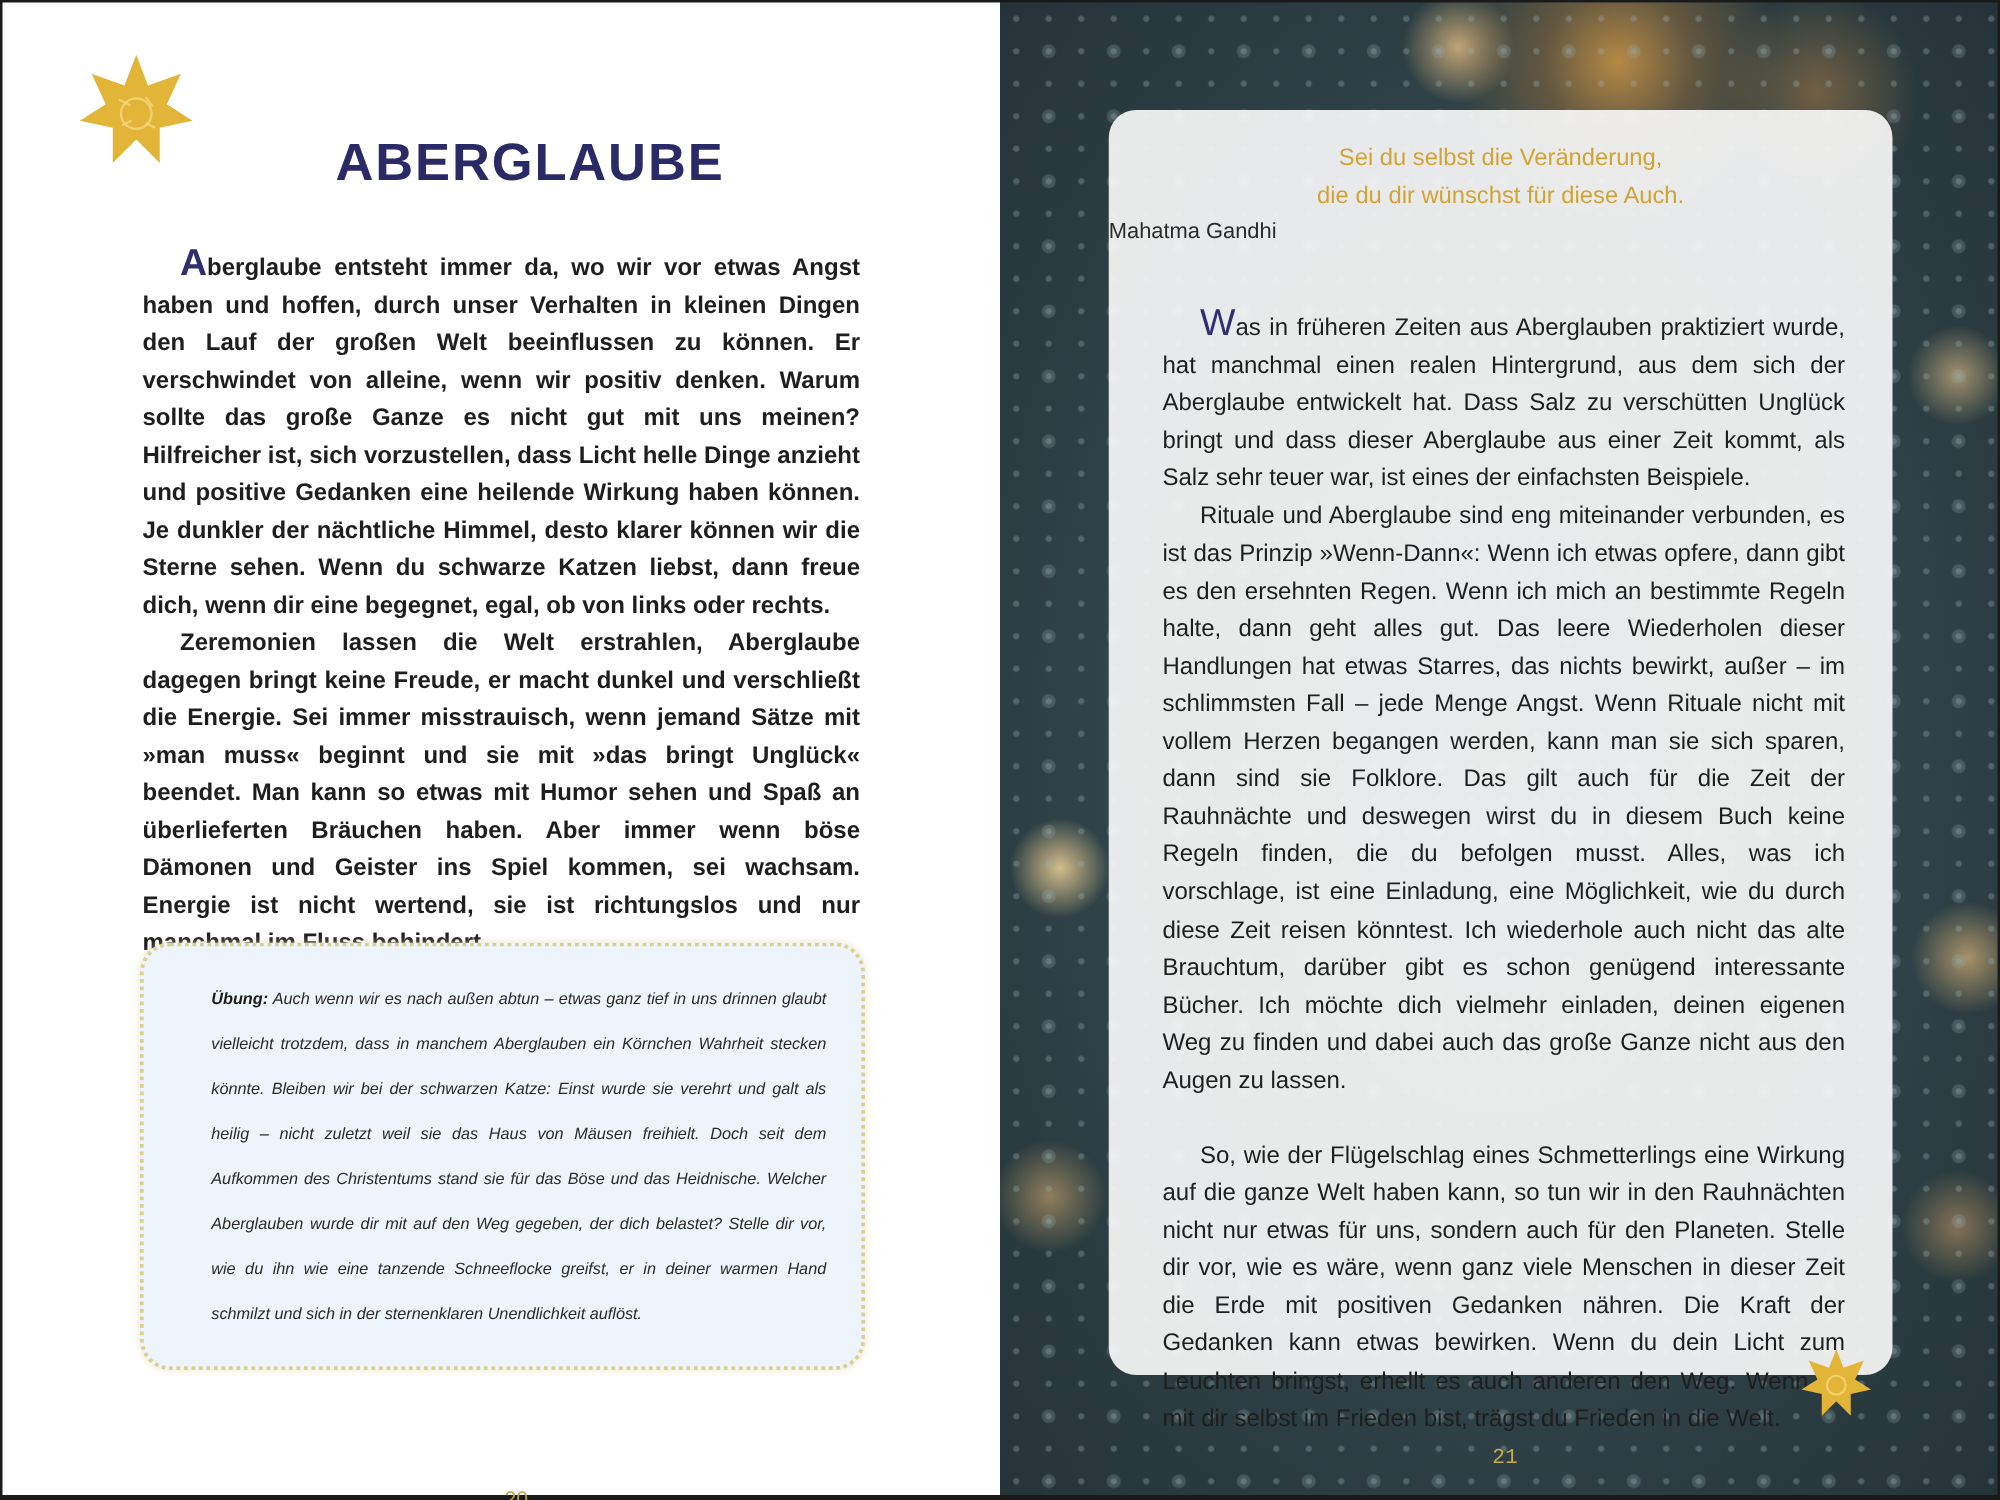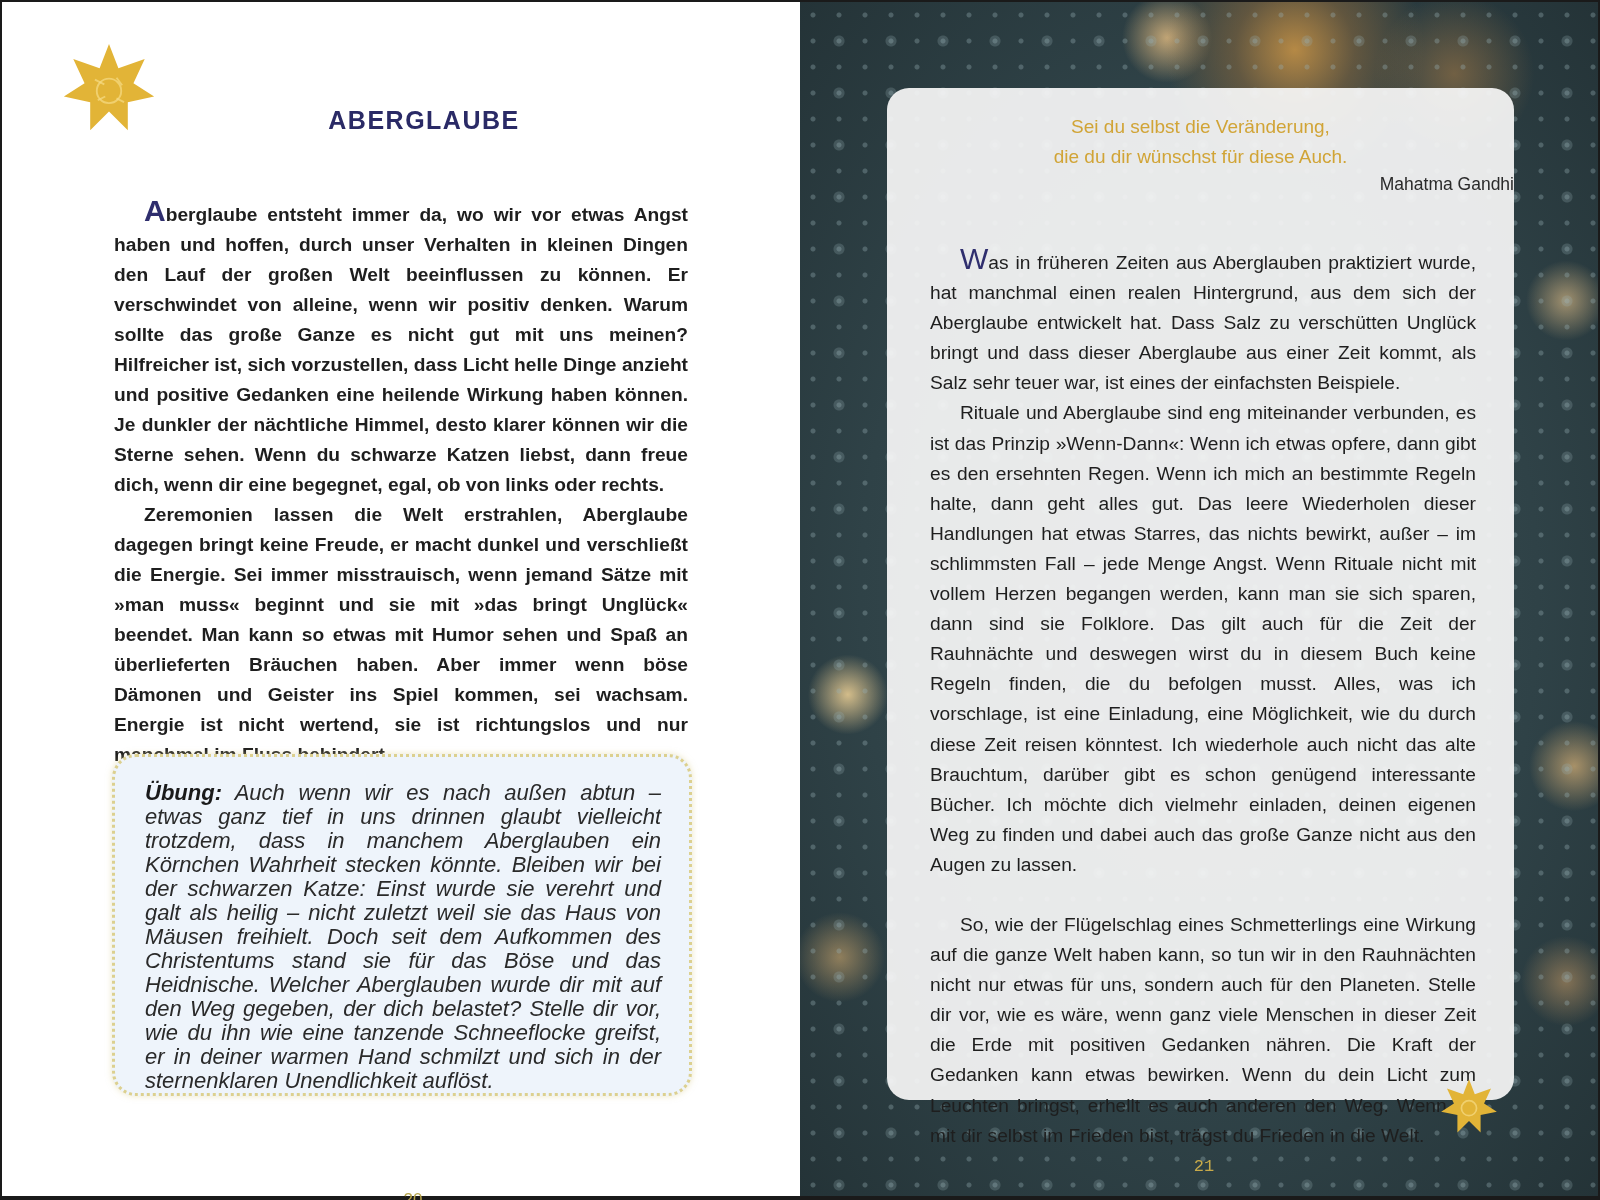--- a/index.html
+++ b/index.html
@@ -19,43 +19,44 @@
     background: #ffffff;
   }
   .star {
     position: absolute; width: 98px; height: 94px;
   }
   .star svg { width: 100%; height: 100%; display: block; }
   .star-left { left: 58px; top: 40px; }
   .heading {
     position: absolute; left: 0; width: 100%; top: 104px;
     text-align: center;
-    color: #2a2a66; font-weight: bold; font-size: 25px; letter-spacing: 1.5px;
+    color: #2a2a66; font-weight: bold; font-size: 42px; letter-spacing: 1.5px;
     padding-left: 46px; box-sizing: border-box;
   }
   .body-left {
     position: absolute; left: 112px; top: 198px; width: 574px;
     font-size: 19.2px; line-height: 30px; color: #1e1e1e;
     text-align: justify;
     font-weight: bold;
   }
   .body-left p, .body-right p { margin: 0; text-indent: 30px; }
   .dropcap { color: #2f2e6e; font-size: 30px; line-height: 20px; }
   .exercise {
     position: absolute; left: 110px; top: 752px; width: 580px; height: 342px;
     background: #eef4fb;
     border: 3px dotted #dcd08f;
     border-radius: 24px;
     box-sizing: border-box;
     padding: 24px 28px 0 30px;
     box-shadow: 0 0 6px rgba(220,208,143,0.5);
   }
   .exercise-text {
-    font-style: italic; font-size: 22px; line-height: 24px; color: #2a2a2a;
+    font-style: italic; font-size: 13px; line-height: 36px; color: #2a2a2a;
     text-align: justify;
+    margin-left: 24px;
   }
   .exercise-label { font-weight: bold; font-style: italic; color: #1a1a1a; }
   .page-num {
     position: absolute; width: 60px; text-align: center; font-size: 17px; margin-top: 47px;
   }
   .page-num-left { left: 381px; top: 1141px; color: #b7a44b; }
 
   
   .page-right {
     position: relative; width: 798px; height: 100%;
@@ -83,21 +84,21 @@
     position: absolute; left: 87px; top: 86px; width: 627px; height: 1012px;
     background: rgba(246,246,246,0.93);
     border-radius: 22px;
   }
   .quote {
     position: absolute; left: 87px; width: 627px; top: 110px;
     text-align: center; color: #d1a436; font-size: 19px; line-height: 30px;
   }
   .quote-author {
     position: absolute; left: 87px; width: 627px; top: 172px;
-    text-align: right; color: #2a2a2a; font-size: 17.5px;
+    text-align: left; color: #2a2a2a; font-size: 17.5px;
   }
   .body-right {
     position: absolute; left: 130px; top: 228px; width: 546px;
     font-size: 19.2px; line-height: 30.1px; color: #1e1e1e;
     text-align: justify;
     margin-top: 18px;
   }
   .body-right p.spaced { margin-top: 30px; }
   .star-right { left: 640px; top: 1076px; width: 58px; height: 58px; }
   .page-num-right { left: 374px; top: 1108px; color: #c8aa4a; font-family: Liberation Mono, monospace; }

